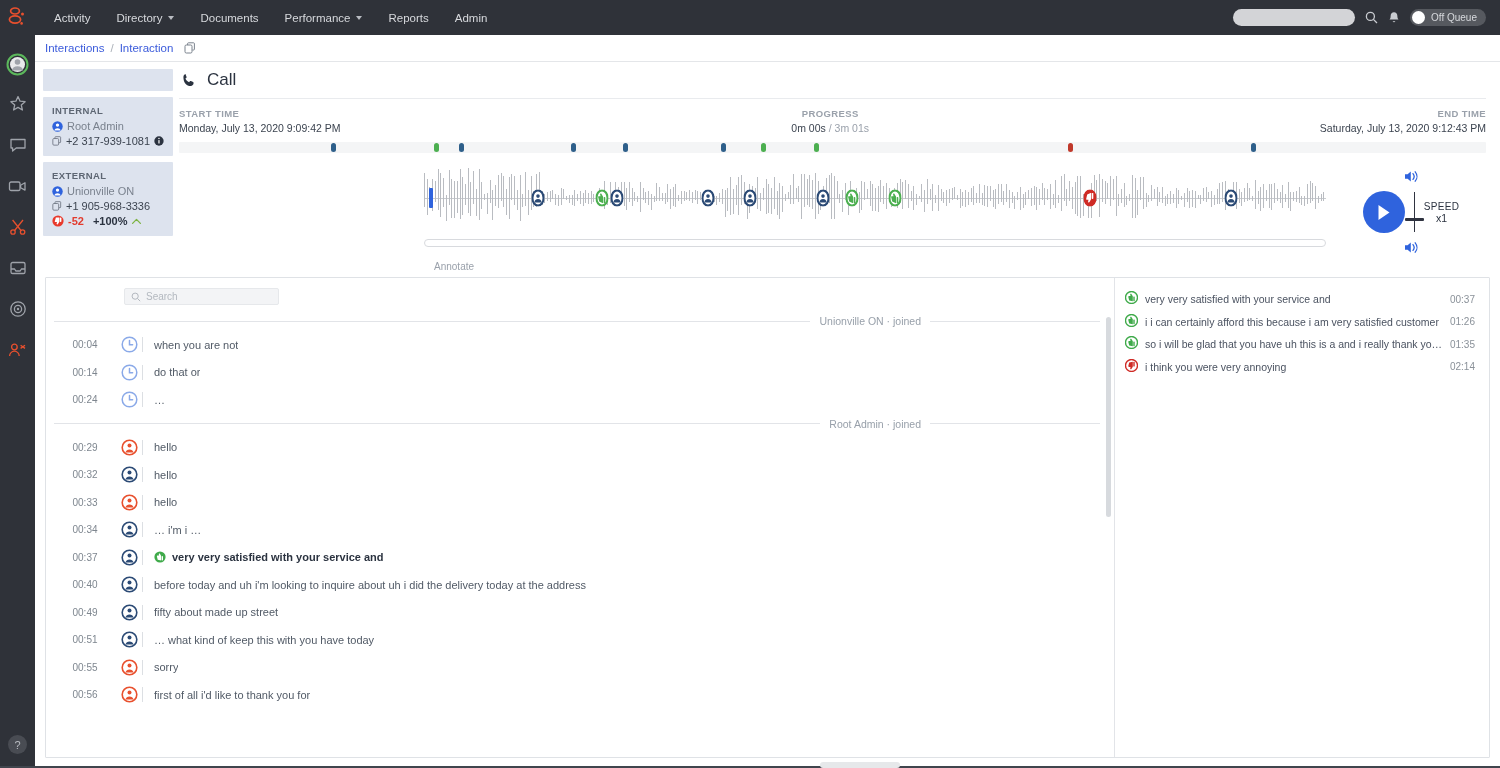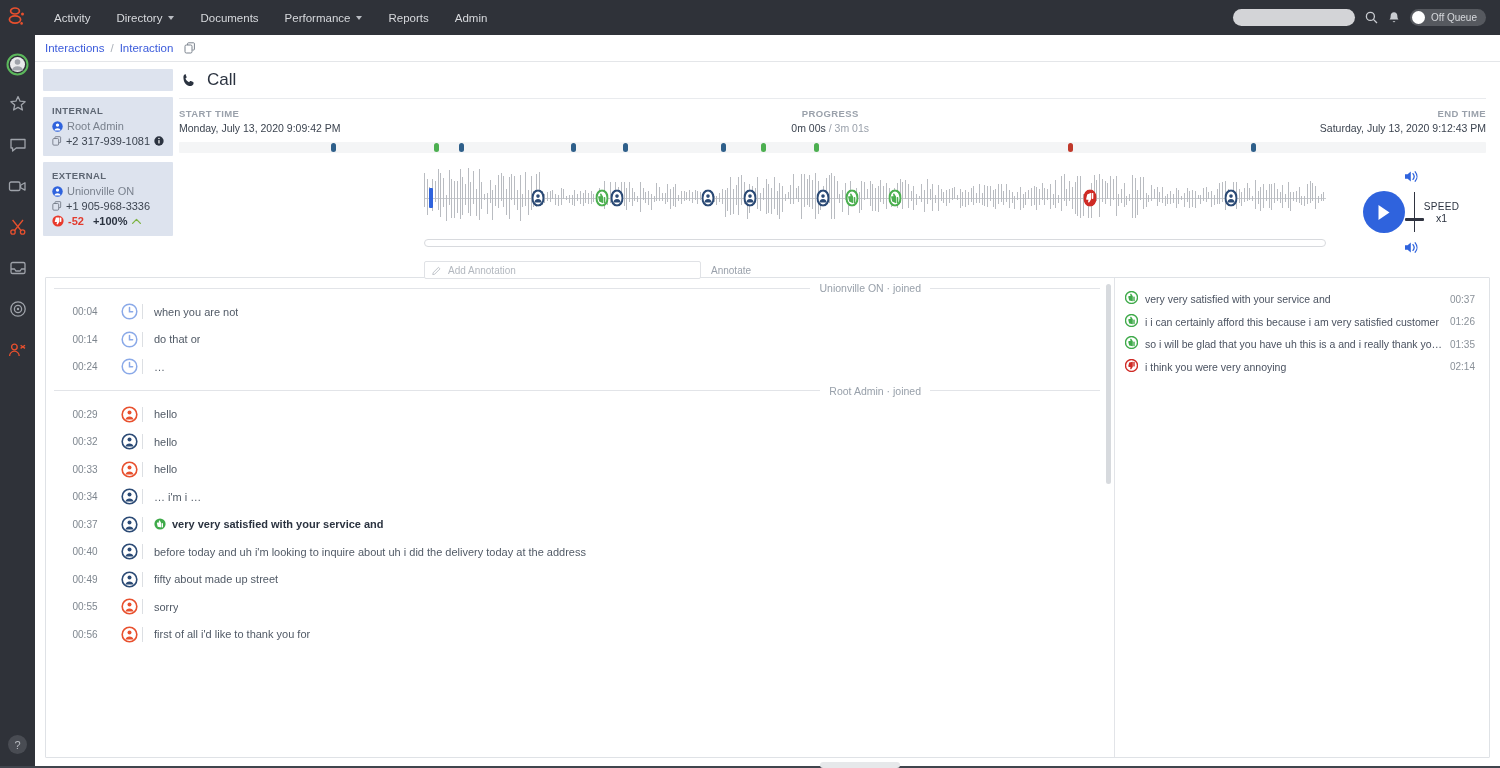--- a/index.html
+++ b/index.html
@@ -1140,26 +1140,20 @@
                   <div class="wmark" style="left: 89.5%;">
                     <svg width="13" height="17" viewBox="0 0 13 17">
                       <ellipse cx="6.5" cy="8.5" rx="5.6" ry="7.6" fill="#ffffff" stroke="#2b4a75" stroke-width="2.2"></ellipse>
                       <circle cx="6.5" cy="6.6" r="1.8" fill="#2b4a75"></circle>
                       <path d="M3 13a3.5 3.5 0 0 1 7 0z" fill="#2b4a75"></path>
                     </svg>
                   </div>
                 </div>
               <div class="scrub"></div>
               <div class="annot-row">
-                <div class="annot-input">
-                  <svg width="10" height="10" viewBox="0 0 12 12">
-                    <path d="M1.4 9.2l6.4-6.4 1.8 1.8-6.4 6.4-2.3.5z" fill="none" stroke="#b3b8bf" stroke-width="1"></path>
-                  </svg>
-                  <span>Add Annotation</span>
-                </div>
                 <div class="annot-btn">Annotate</div>
               </div>
             </div>
 
             <div class="player">
               <span class="icon-btn">
                 <svg width="17" height="15" viewBox="0 0 17 15">
                   <path d="M2 5.3h2.6L7.8 2.4v10.2L4.6 9.7H2z" fill="#2f63dd"></path>
                   <path d="M10 4.6a4.6 4.6 0 0 1 0 5.8M12.2 2.8a7.3 7.3 0 0 1 0 9.4" fill="none" stroke="#2f63dd" stroke-width="1.3" stroke-linecap="round"></path>
                 </svg>
@@ -1185,20 +1179,29 @@
                 </svg>
               </span>
             </div>
           </div>
         </div>
       </div>
 
 
       <div class="panel">
         <div class="transcript">
+          <div class="ts-searchwrap">
+            <div class="ts-search">
+              <svg width="10" height="10" viewBox="0 0 12 12">
+                <circle cx="5" cy="5" r="3.7" fill="none" stroke="#b3b8bf" stroke-width="1.2"></circle>
+                <line x1="7.8" y1="7.8" x2="11" y2="11" stroke="#b3b8bf" stroke-width="1.2"></line>
+              </svg>
+              <span>Search</span>
+            </div>
+          </div>
           <div class="ts-scroll" id="ts-scroll">
             <div class="ts-scrollbar"></div>
           <div class="ts-divider">
                 <div class="ln"></div>
                 <div class="lb">Unionville ON · joined</div>
                 <div class="ln short"></div>
               </div>
               <div class="ts-row">
                 <div class="ts-time">00:04</div>
                 <div class="ts-av">
@@ -1337,20 +1340,34 @@
                 <div class="ts-av">
                   <svg width="17" height="17" viewBox="0 0 17 17">
                     <circle cx="8.5" cy="8.5" r="7.3" fill="none" stroke="#2b4a75" stroke-width="1.6"></circle>
                     <circle cx="8.5" cy="6.6" r="2" fill="#2b4a75"></circle>
                     <path d="M4.4 13.6a4.3 4.3 0 0 1 8.2 0z" fill="#2b4a75"></path>
                   </svg>
                 </div>
                 <div class="ts-bar"></div>
                 <div class="ts-txt">
                   <span>fifty about made up street</span>
+                </div>
+              </div>
+              <div class="ts-row">
+                <div class="ts-time">00:51</div>
+                <div class="ts-av">
+                  <svg width="17" height="17" viewBox="0 0 17 17">
+                    <circle cx="8.5" cy="8.5" r="7.3" fill="none" stroke="#2b4a75" stroke-width="1.6"></circle>
+                    <circle cx="8.5" cy="6.6" r="2" fill="#2b4a75"></circle>
+                    <path d="M4.4 13.6a4.3 4.3 0 0 1 8.2 0z" fill="#2b4a75"></path>
+                  </svg>
+                </div>
+                <div class="ts-bar"></div>
+                <div class="ts-txt">
+                  <span>… what kind of keep this with you have today</span>
                 </div>
               </div>
               <div class="ts-row">
                 <div class="ts-time">00:55</div>
                 <div class="ts-av">
                   <svg width="17" height="17" viewBox="0 0 17 17">
                     <circle cx="8.5" cy="8.5" r="7.3" fill="none" stroke="#e8502e" stroke-width="1.6"></circle>
                     <circle cx="8.5" cy="6.6" r="2" fill="#e8502e"></circle>
                     <path d="M4.4 13.6a4.3 4.3 0 0 1 8.2 0z" fill="#e8502e"></path>
                   </svg>

